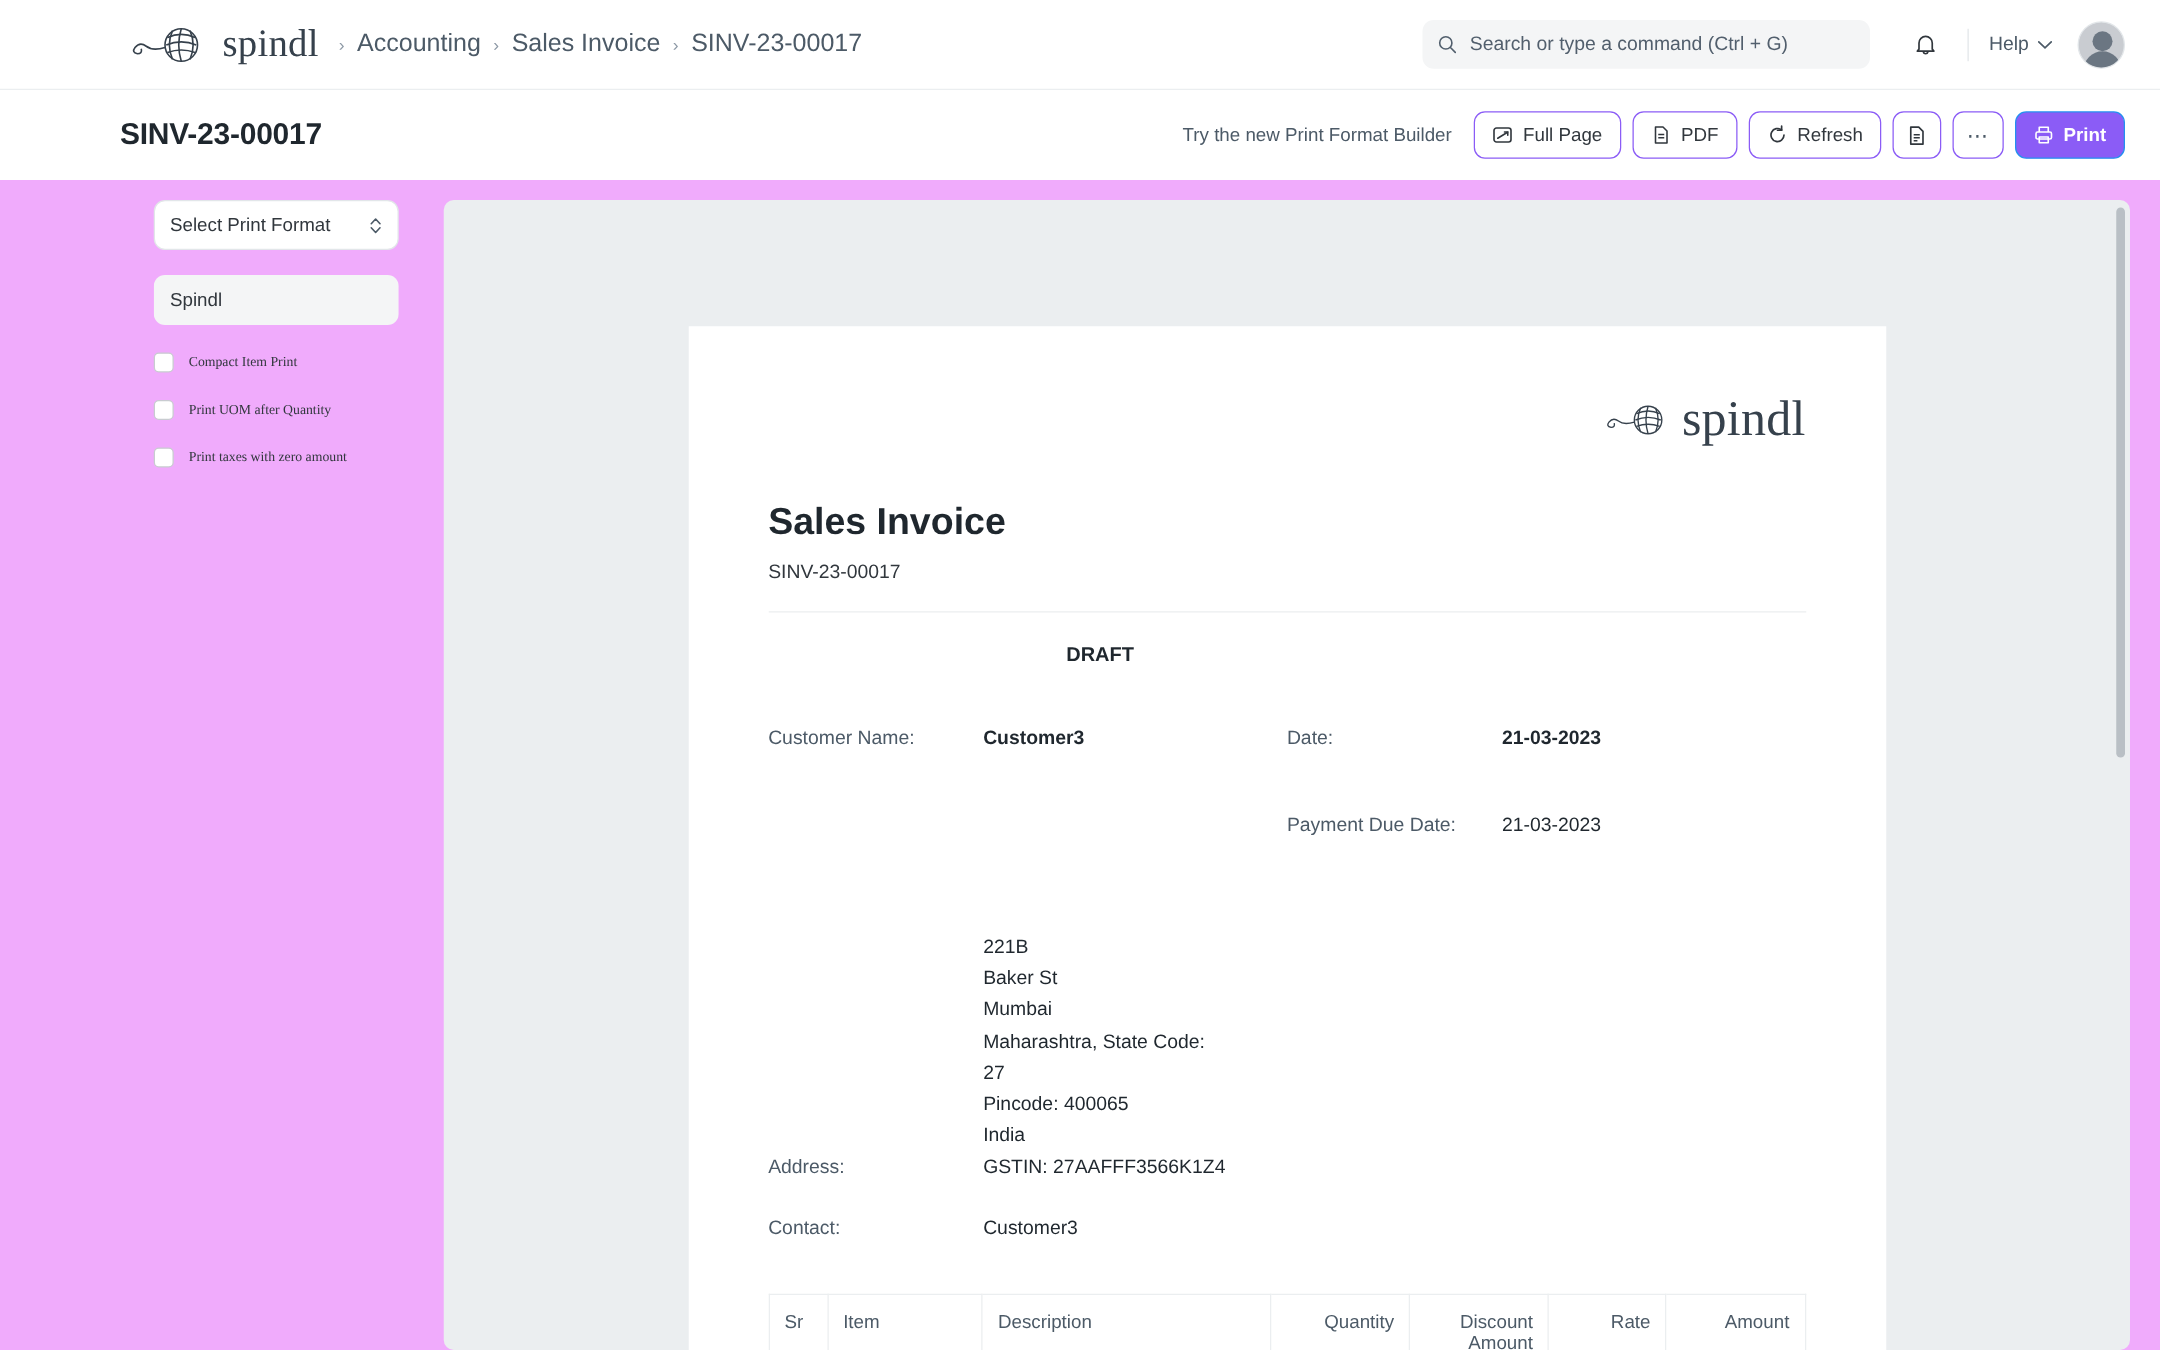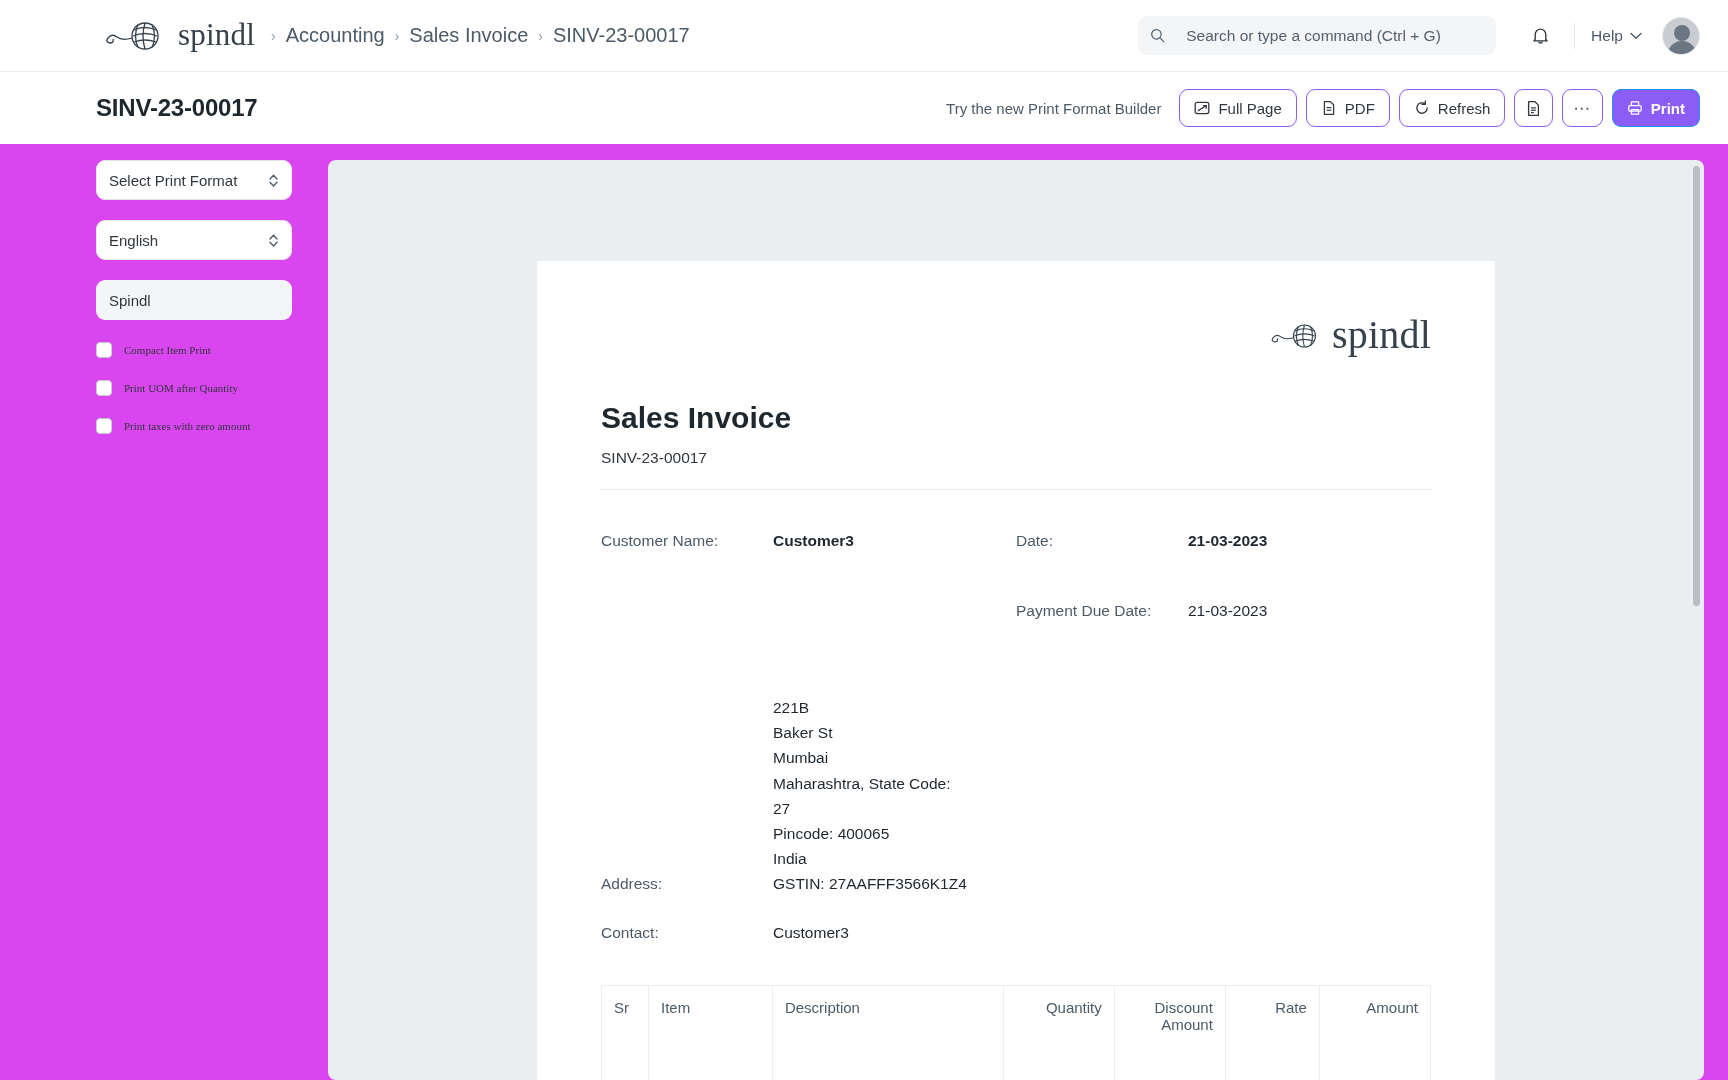--- a/index.html
+++ b/index.html
@@ -55,21 +55,21 @@
     border-radius: 9px;
     display: flex;
     align-items: center;
     padding: 0 12px;
     gap: 10px;
     margin-right: 26px;
   }
   .searchbox input {
     border: none; outline: none; background: transparent;
     font-family: "Liberation Sans", sans-serif;
-    font-size: 15.5px; color: #a21caf; width: 100%; margin-left: 11px;
+    font-size: 15.5px; color: #a21caf; width: 100%;
   }
   .searchbox input::placeholder { color: #525f6d; }
 
   .icon-btn {
     width: 36px; height: 36px;
     display: flex; align-items: center; justify-content: center;
     border-radius: 7px; cursor: pointer;
   }
   .nav-divider {
     width: 1px; height: 26px; background: #e2e6e9; margin: 0 16px;
@@ -125,22 +125,23 @@
   .btn.primary {
     background: #8b5cf6; border-color: #2490ef; color: #ffffff;
     font-weight: 600;
   }
   .dots { letter-spacing: 1.5px; font-size: 17px; color: #4c5a67; line-height: 1;}
 
   
   .body-wrap {
     display: flex;
     height: calc(1080px - 144px);
-    background: #d946ef;
+    background: #f0abfc;
     position: relative;
+    padding-left: 27px;
   }
   .side-panel {
     width: 328px;
     padding: 16px 36px 0 96px;
     flex: 0 0 328px;
   }
   .select-field {
     height: 40px;
     border: 1px solid #e2e6e9;
     border-radius: 9px;
@@ -370,29 +371,20 @@
     <div class="select-field">
       <span>Select Print Format</span>
       <span class="chev">
         <svg width="11" height="15" viewBox="0 0 11 15">
           <path d="M2 6 L5.5 2.2 L9 6" fill="none" stroke="#4c5a67" stroke-width="1.3" stroke-linecap="round" stroke-linejoin="round"></path>
           <path d="M2 9.2 L5.5 13 L9 9.2" fill="none" stroke="#4c5a67" stroke-width="1.3" stroke-linecap="round" stroke-linejoin="round"></path>
         </svg>
       </span>
     </div>
 
-    <div class="select-field">
-      <span>English</span>
-      <span class="chev">
-        <svg width="11" height="15" viewBox="0 0 11 15">
-          <path d="M2 6 L5.5 2.2 L9 6" fill="none" stroke="#4c5a67" stroke-width="1.3" stroke-linecap="round" stroke-linejoin="round"></path>
-          <path d="M2 9.2 L5.5 13 L9 9.2" fill="none" stroke="#4c5a67" stroke-width="1.3" stroke-linecap="round" stroke-linejoin="round"></path>
-        </svg>
-      </span>
-    </div>
 
     <div class="text-field">
       <span>Spindl</span>
     </div>
 
     <label class="checkrow">
       <span class="cbox"></span>
       <span>Compact Item Print</span>
     </label>
 
@@ -423,20 +415,21 @@
             <path d="M36 19 Q26 22 21 18 Q16 14 12 19 Q9 23 14 24 Q18 24 17 20"></path>
           </g>
         </svg>
         <span class="brand-word">spindl</span>
       </div>
 
       <div class="inv-title">Sales Invoice</div>
       <div class="inv-id">SINV-23-00017</div>
       <div class="hr"></div>
 
+      <div class="draft">DRAFT</div>
 
       <div class="grid2">
         <div class="col">
           <div class="lbl">Customer Name:</div>
           <div class="val bold">Customer3</div>
         </div>
         <div class="col">
           <div class="lbl">Date:</div>
           <div class="val bold">21-03-2023</div>
         </div>

